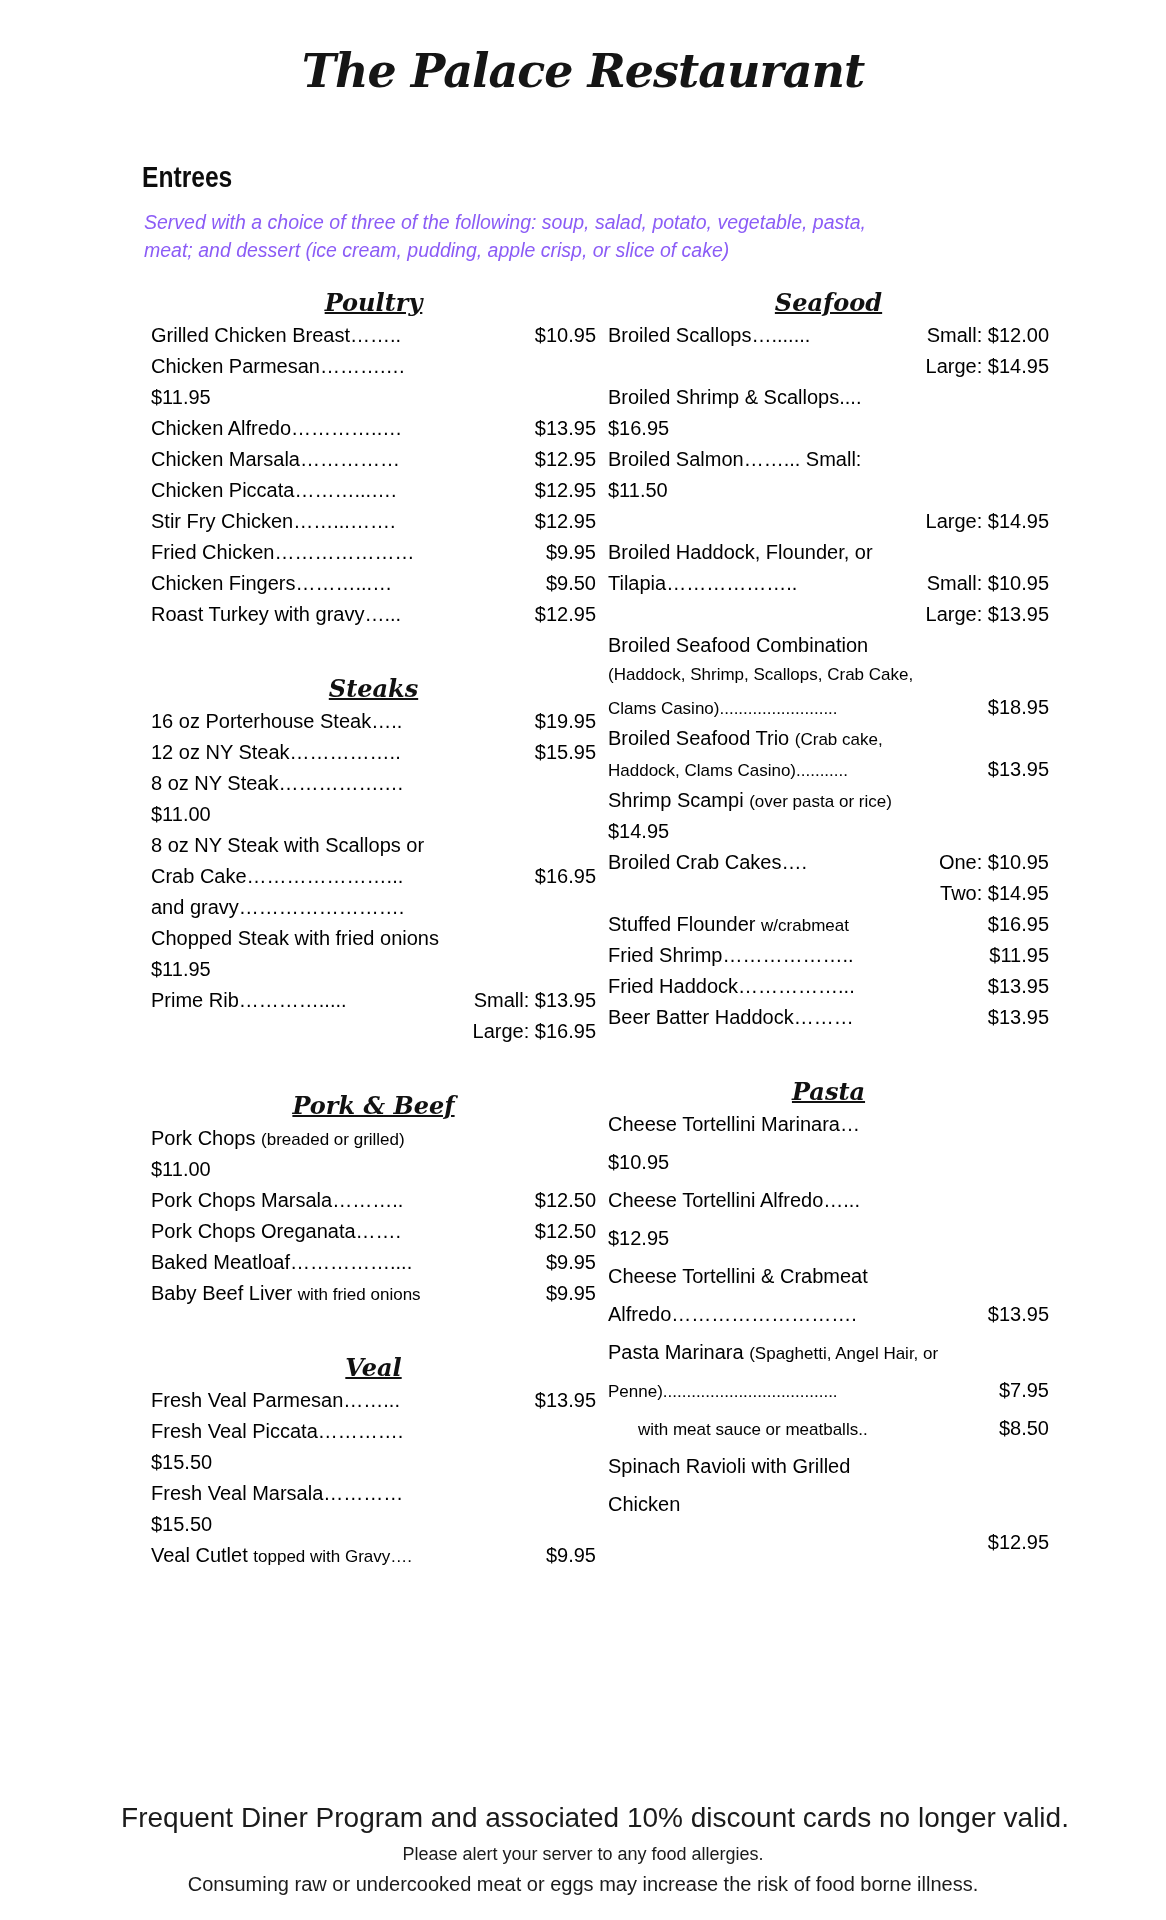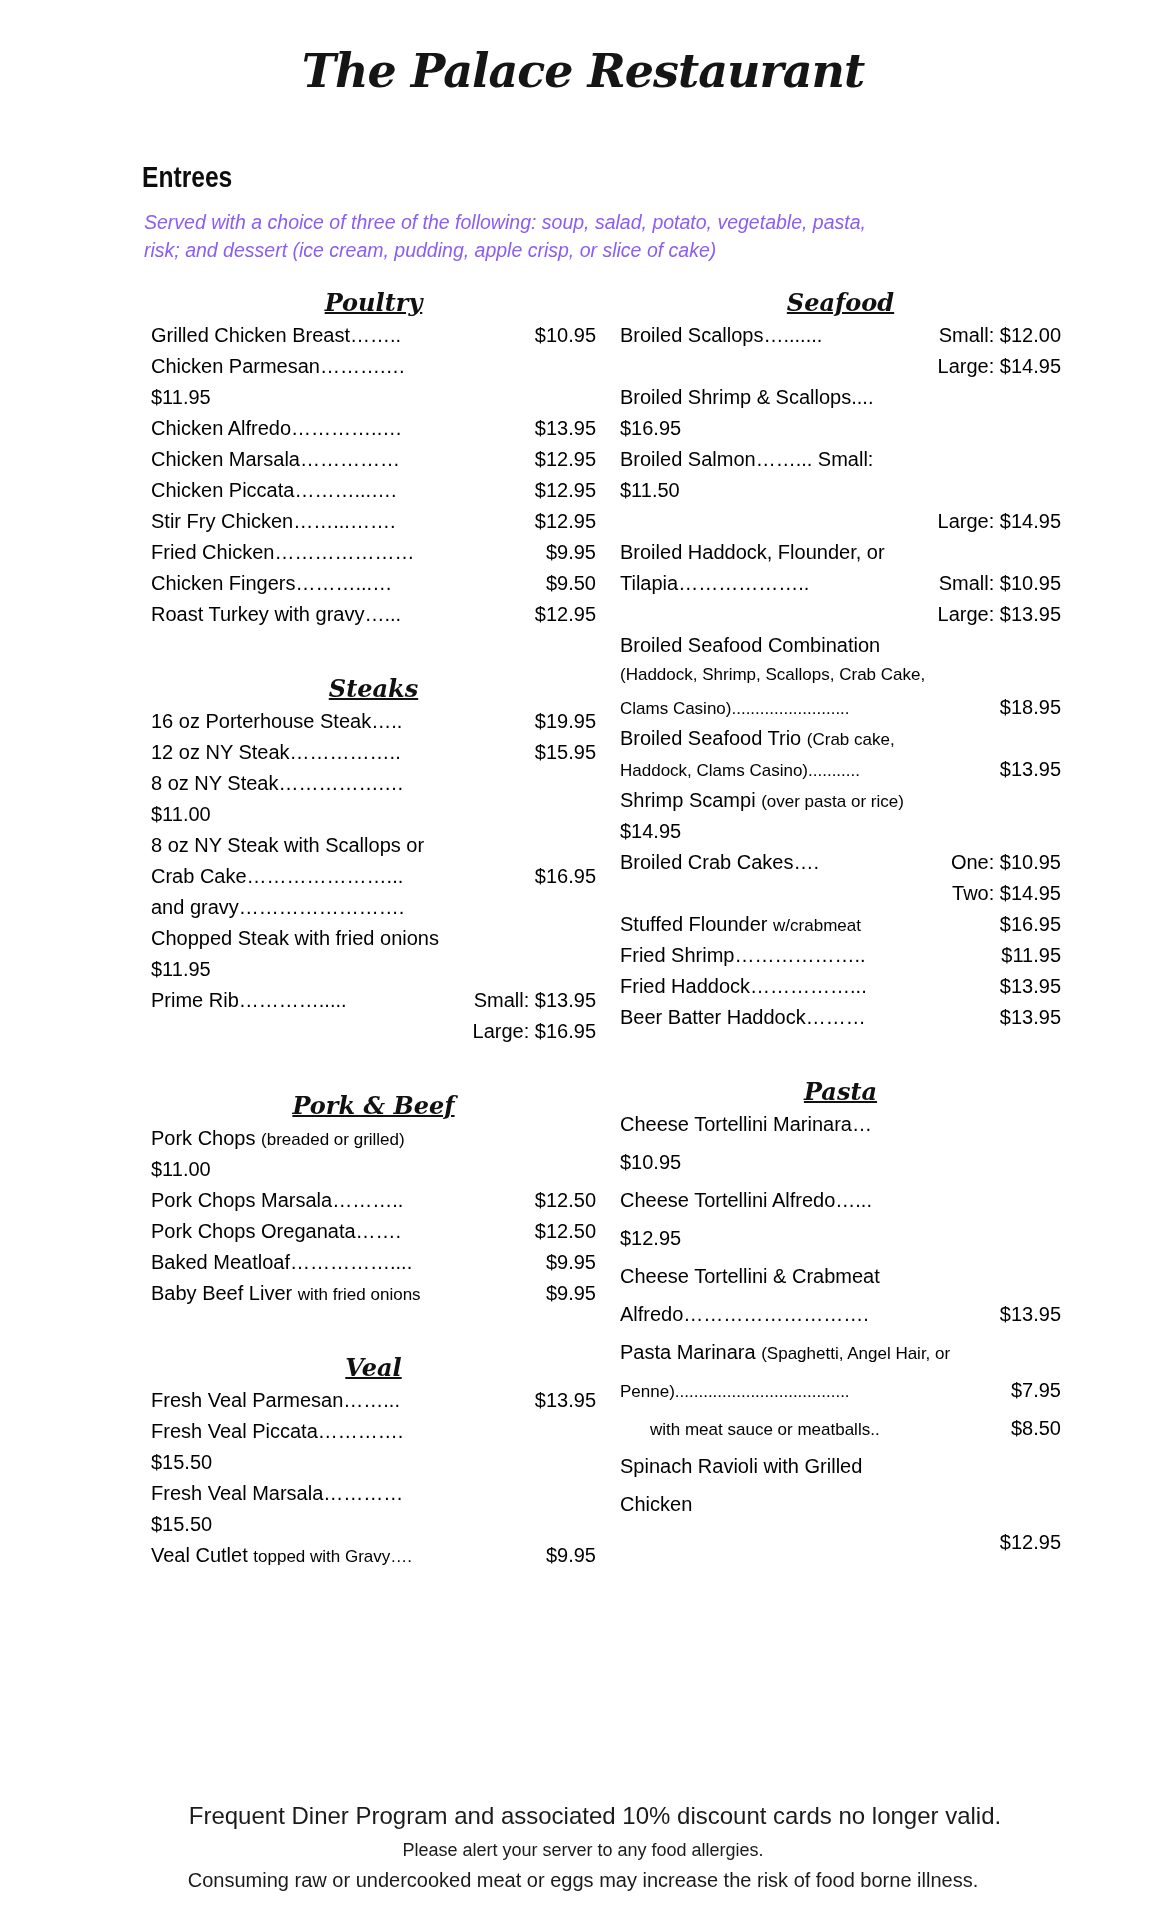--- a/index.html
+++ b/index.html
@@ -9,53 +9,53 @@
   .title{position:absolute;top:44px;left:0;width:100%;margin:0;text-align:center;
          font-family:"DejaVu Serif",serif;font-style:italic;font-weight:bold;
          font-size:46px;letter-spacing:-1px;color:#151515;}
 
   .entrees{position:absolute;top:160px;left:112px;margin:0;font-size:30px;font-weight:bold;
            transform:scaleX(.82);transform-origin:left top;letter-spacing:0;color:#0d0d0d;}
 
   .desc{position:absolute;top:208px;left:114px;width:760px;font-style:italic;
         font-size:19.5px;line-height:28px;color:#8b5cf6;}
 
-  .columns{position:absolute;top:288px;left:121px;width:914px;display:flex;gap:24px;}
+  .columns{position:absolute;top:288px;left:121px;width:914px;display:flex;gap:12px;}
   .col{width:445px;}
   .col.right{width:441px;}
 
   .sec{margin-bottom:40px;}
   .sec-h{margin:0 0 6px 0;height:30px;text-align:center;
          font-family:"DejaVu Serif",serif;font-style:italic;font-weight:bold;font-size:24px;
          text-decoration:underline;text-decoration-thickness:2px;color:#111;}
 
   .line{display:flex;align-items:baseline;height:31px;white-space:pre;}
   .sec-pasta .line{height:38px;}
   .line.indent{padding-left:30px;}
 
   .seg-n{font-size:20px;}
   .seg-sm{font-size:17px;}
   .seg-it{font-size:17px;}
   .price{margin-left:auto;font-size:20px;}
 
   .footer{position:absolute;top:1802px;left:0;width:100%;text-align:center;color:#1b1b1b;}
-  .f1{font-size:24px;margin-bottom:10px;padding-left:24px;}
+  .f1{font-size:28px;margin-bottom:10px;padding-left:24px;}
   .f2{font-size:18px;margin-bottom:8px;}
   .f3{font-size:20px;margin-top:6px;}
 </style>
 </head>
 <body>
 
 <div class="page">
   <h1 class="title">The Palace Restaurant</h1>
 
   <h2 class="entrees">Entrees</h2>
   <div class="desc" id="desc">
       <div>Served with a choice of three of the following: soup, salad, potato, vegetable, pasta,</div>
-      <div>risk; and dessert (ice cream, pudding, apple crisp, or slice of cake)</div>
+      <div>meat; and dessert (ice cream, pudding, apple crisp, or slice of cake)</div>
     </div>
 
   <div class="columns">
     <div class="col" id="col-left">
         <div class="sec sec-poultry">
           <div class="sec-h">Poultry</div>
           <div class="line"><span class="seg-n">Grilled Chicken Breast……..</span><span class="price">$10.95</span></div>
           <div class="line"><span class="seg-n">Chicken Parmesan……….…</span></div>
           <div class="line"><span class="seg-n">$11.95</span></div>
           <div class="line"><span class="seg-n">Chicken Alfredo…………..…</span><span class="price">$13.95</span></div>

